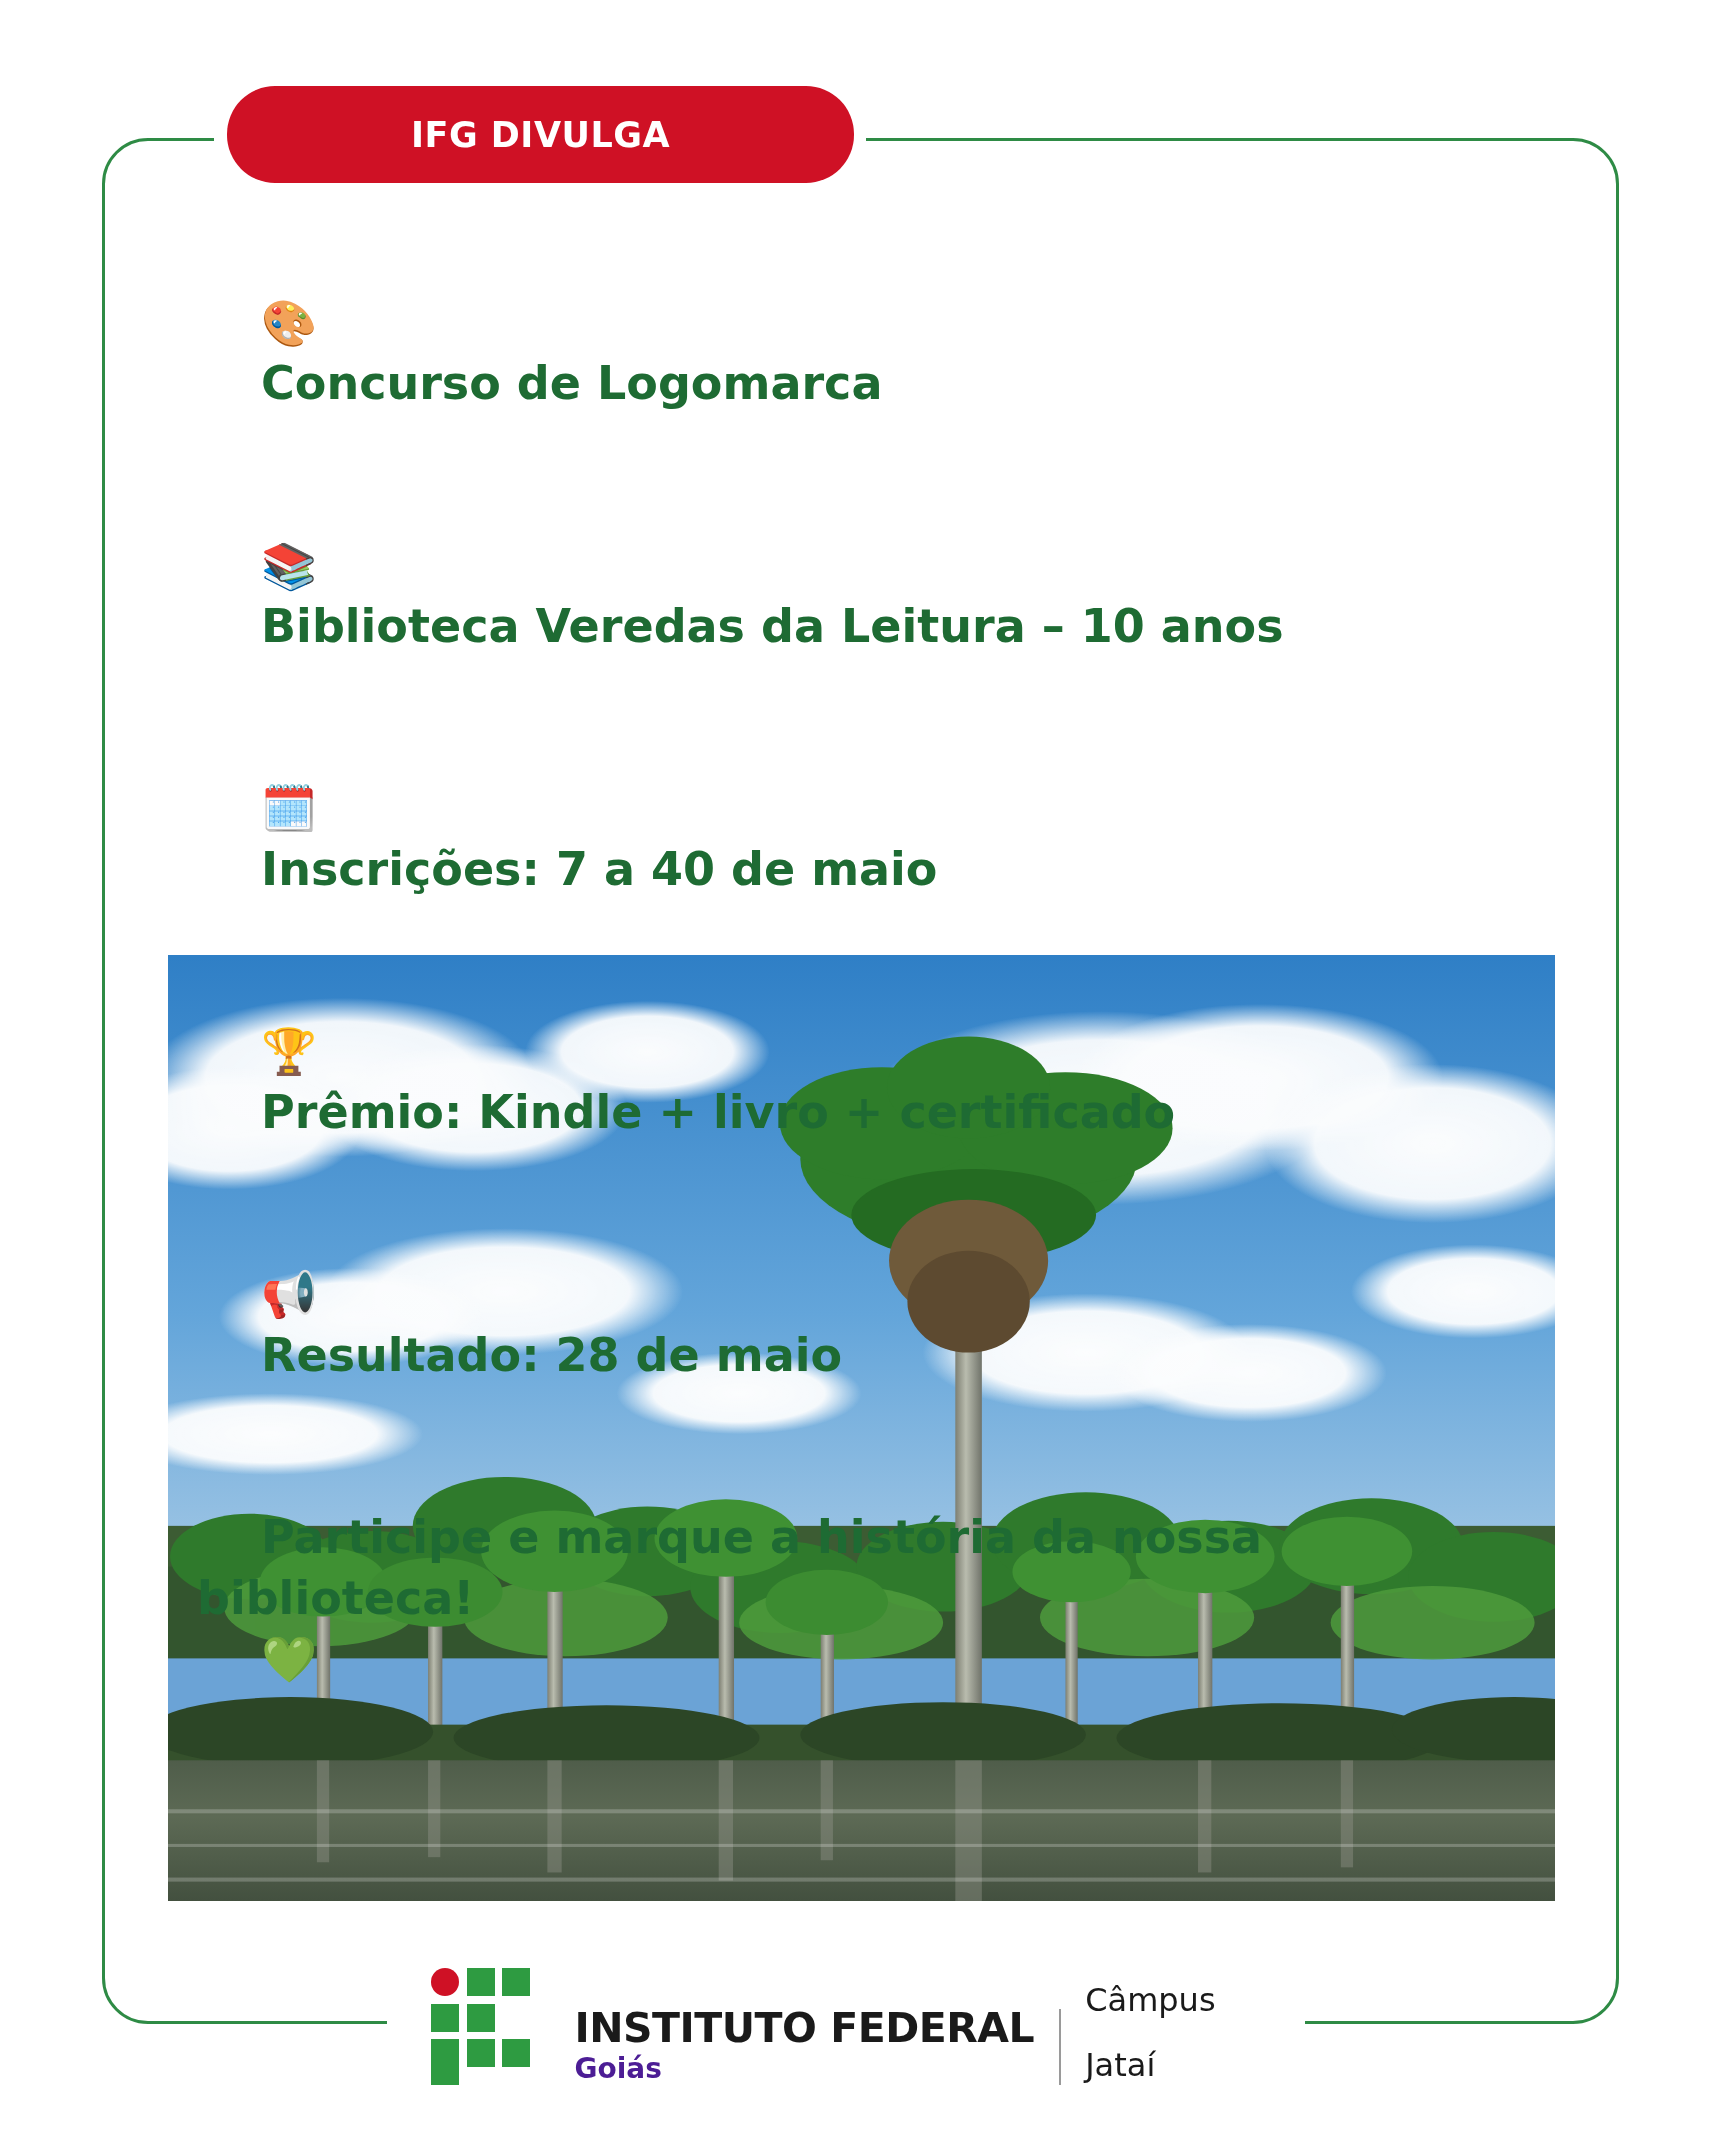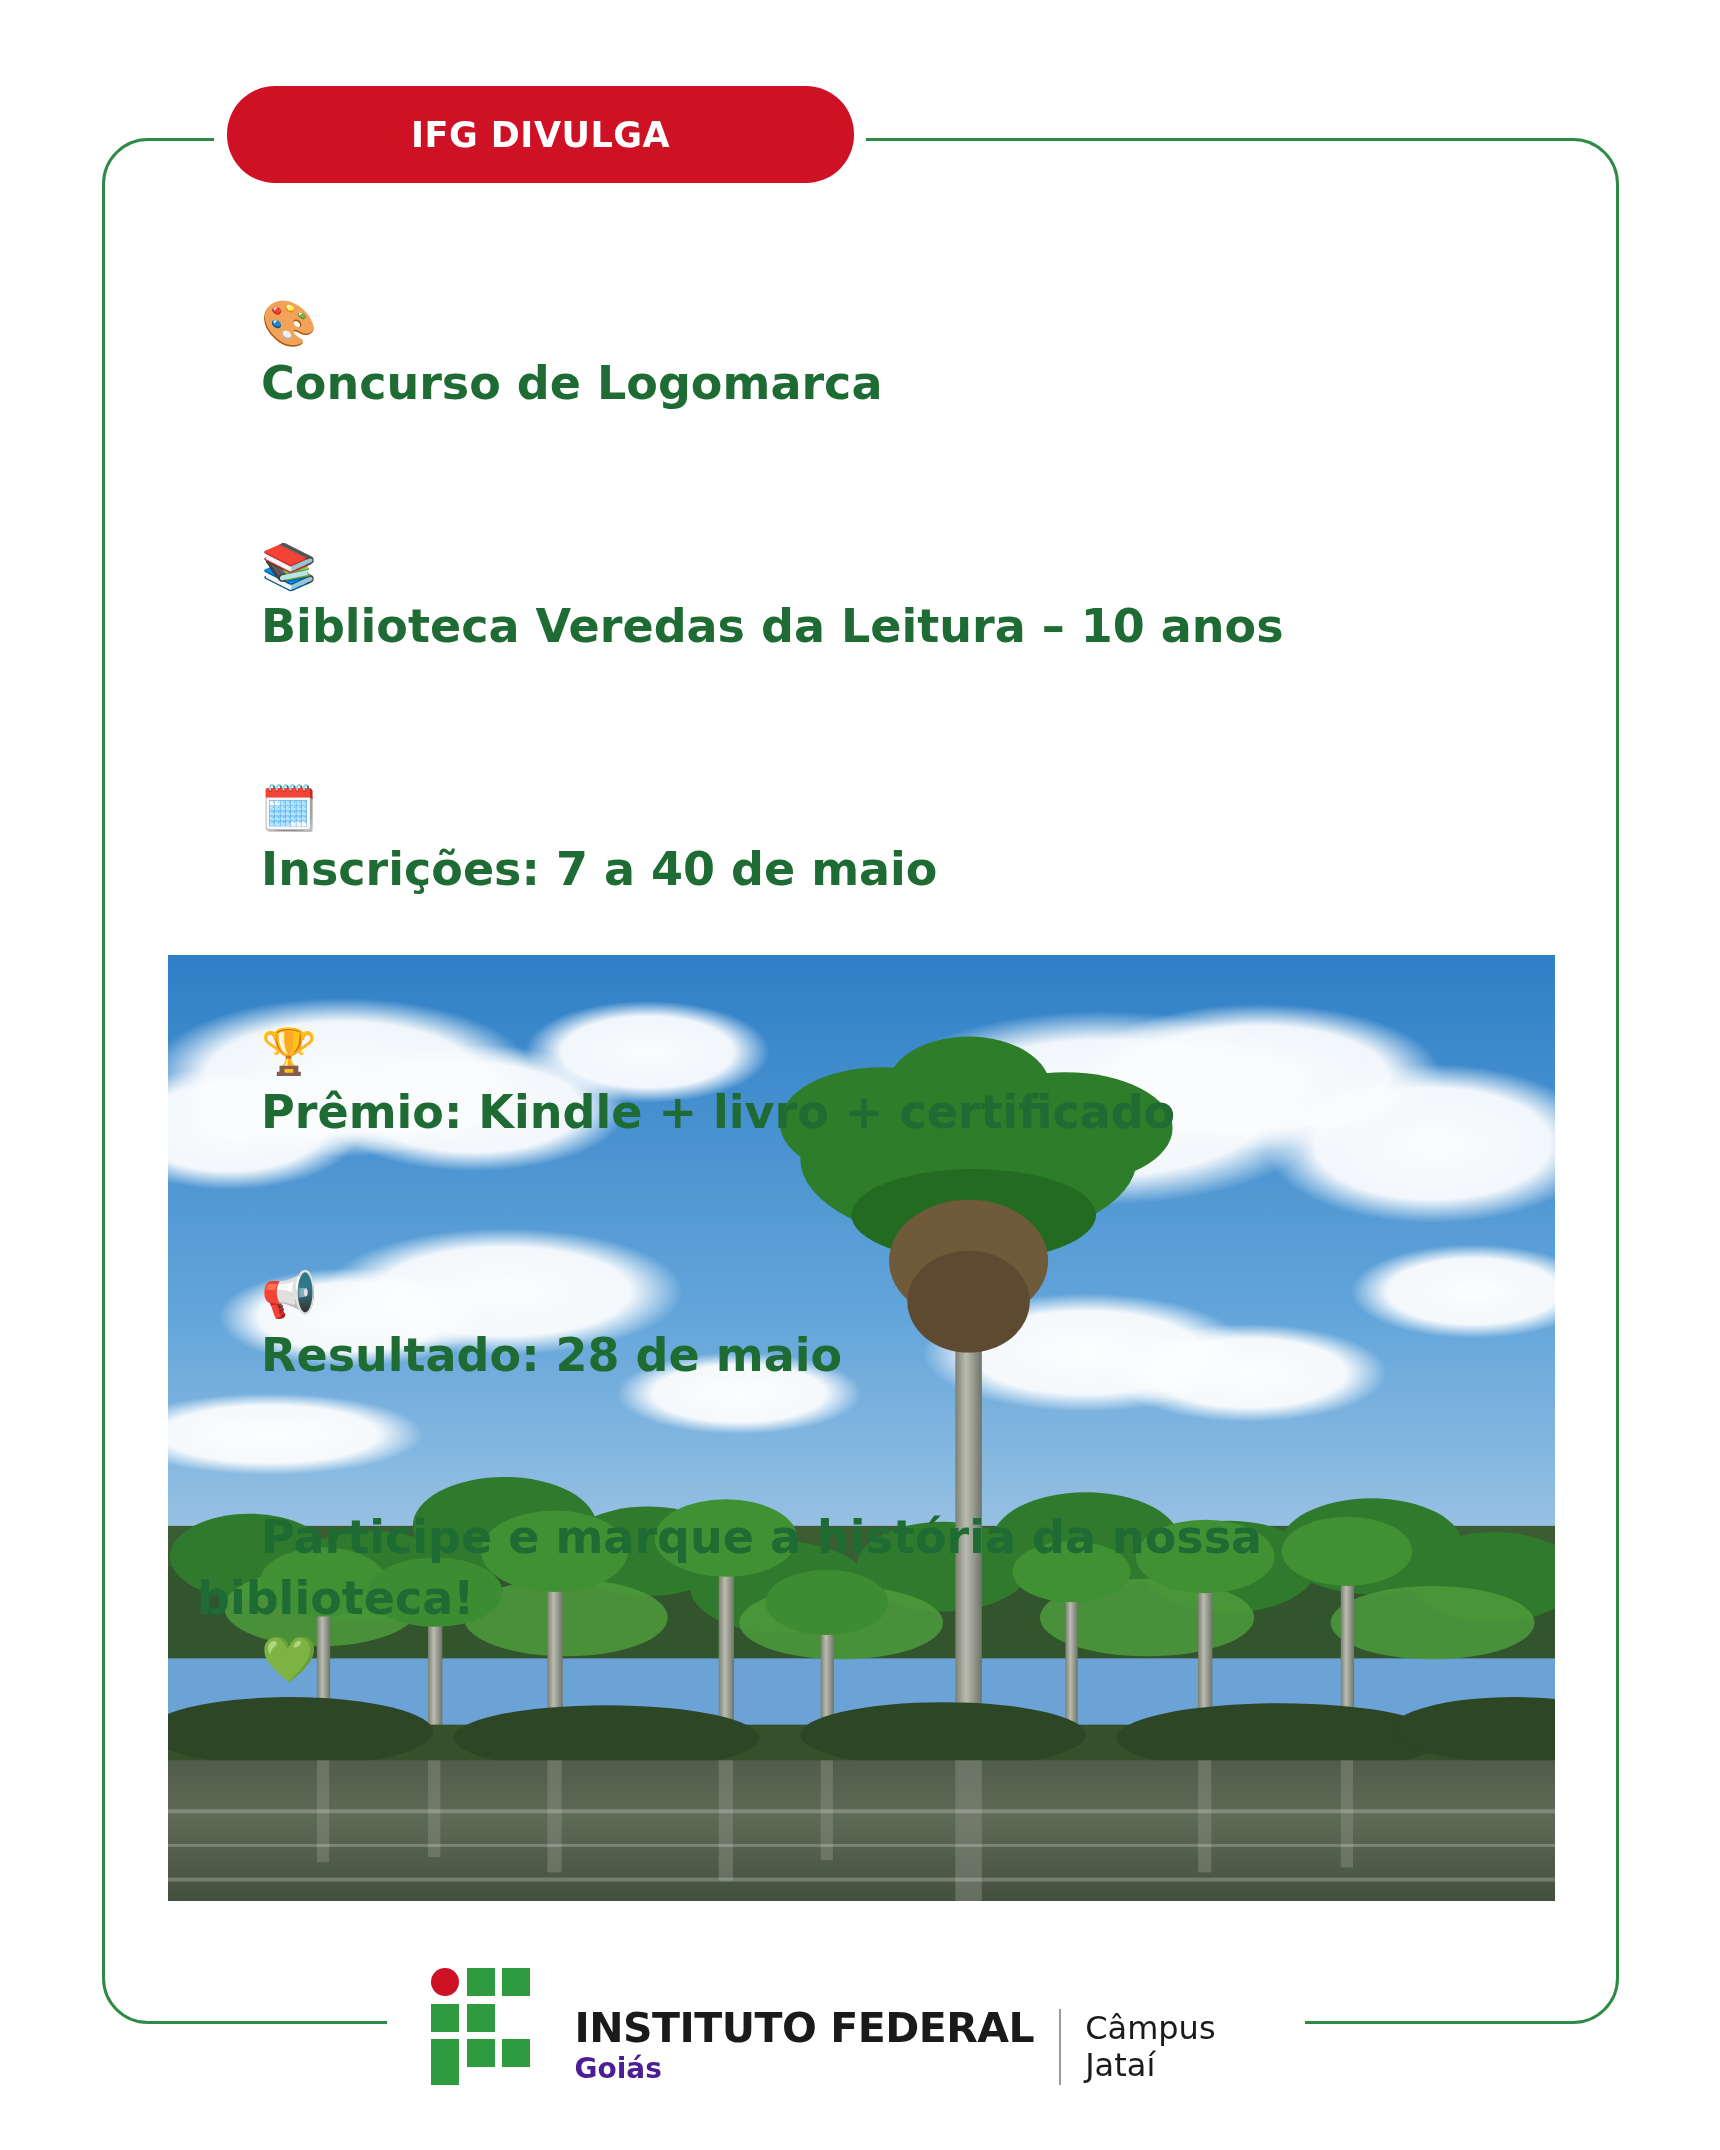--- a/index.html
+++ b/index.html
@@ -158,20 +158,21 @@
     height: 76px;
     background: #9a9a9a;
     margin-left: 24.5px;
     margin-right: 24.5px;
     flex: none;
   }
   .campus {
     display: flex;
     flex-direction: column;
     justify-content: center;
+    gap: 28px;
   }
   .campus div {
     font-size: 32px;
     color: #1a1a1a;
     line-height: 1.18;
     font-family: "DejaVu Sans", sans-serif;
   }
 </style>
 </head>
 <body>

